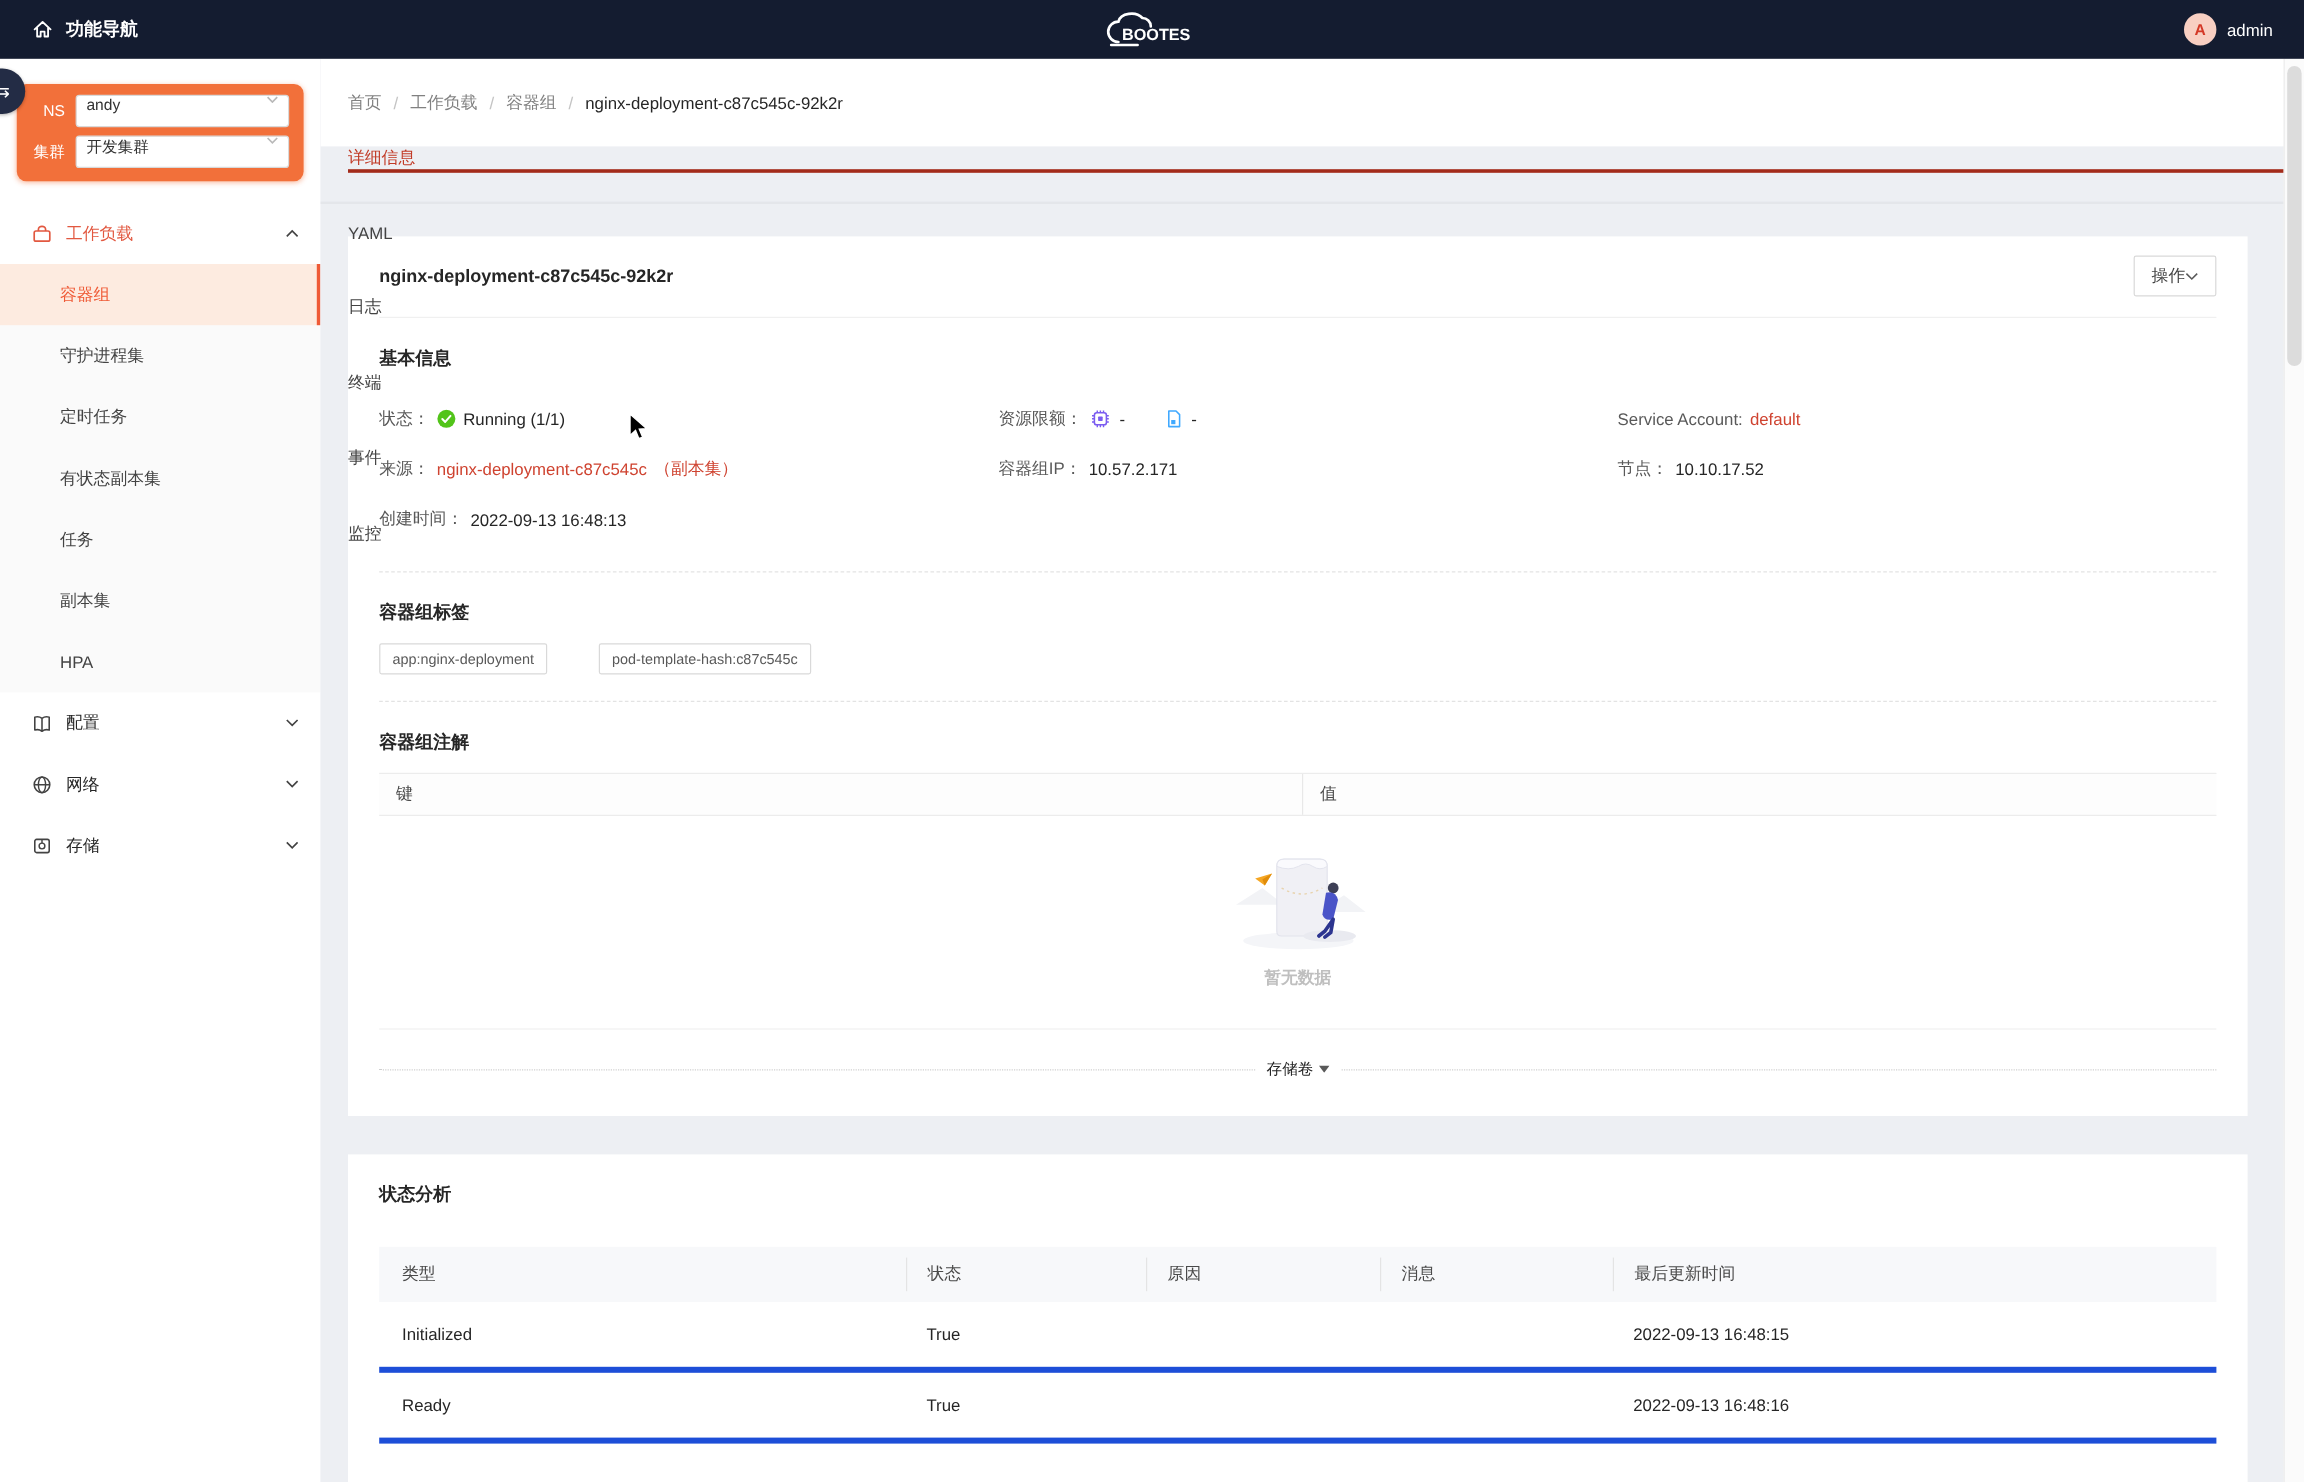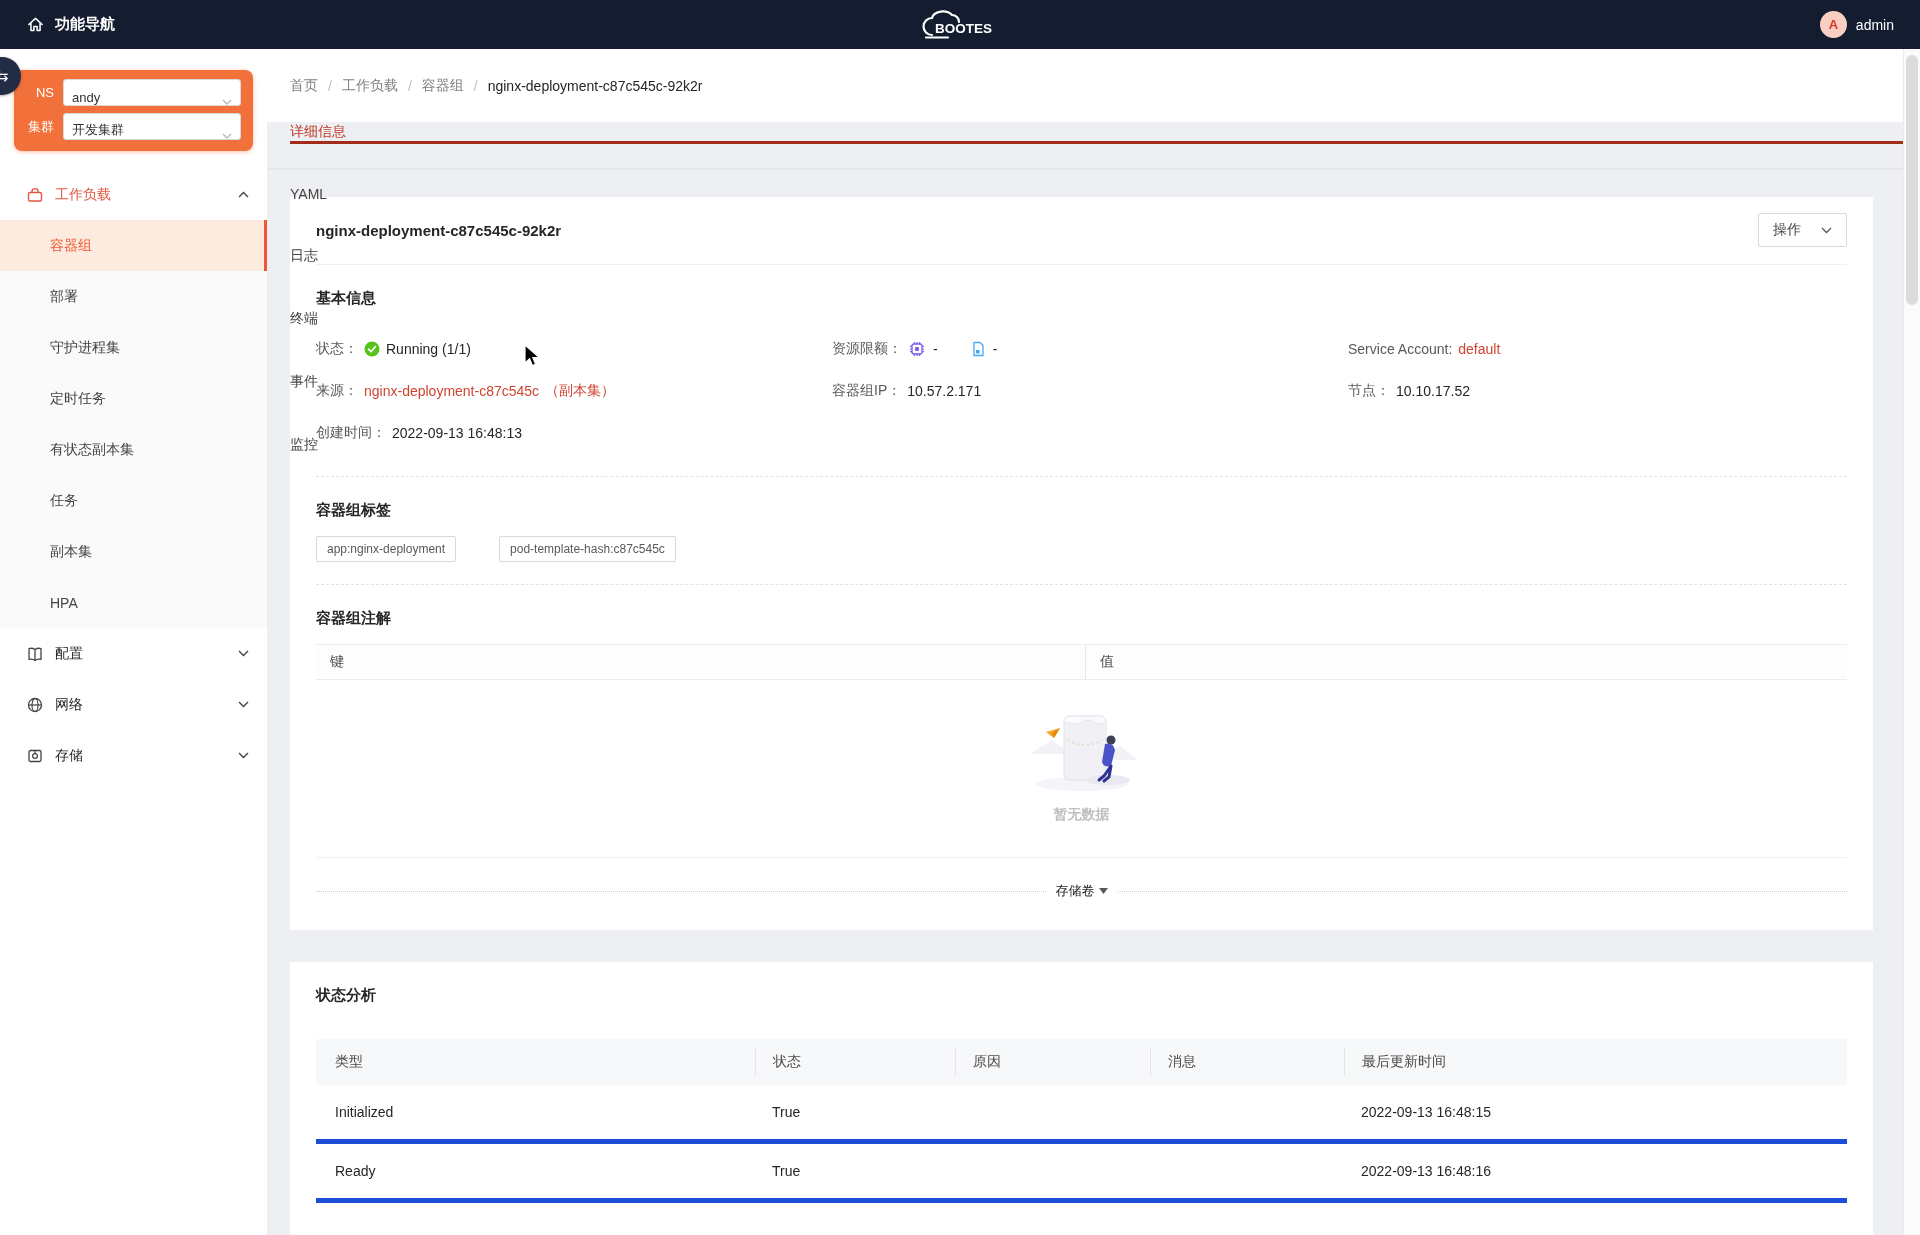--- a/index.html
+++ b/index.html
@@ -21,21 +21,21 @@
   .app-body{display:flex; height:1186px;}
   .sidebar{width:267px; background:#fff; position:relative; flex:none;}
   .main{flex:1; background:#edeff3; position:relative; overflow:hidden;}
 
   
   .collapse-toggle{position:absolute; left:-17px; top:8px; width:38px; height:38px; border-radius:50%; background:#232c45; color:#fff; display:flex; align-items:center; justify-content:center; font-size:15px; z-index:30; box-shadow:0 1px 3px rgba(0,0,0,.3);}
   .ns-box{margin:21px 14px 0 14px; background:var(--accent_orange); border-radius:8px; padding:9px 12px 11px 10px; box-shadow:0 1px 4px rgba(242,112,58,.45);}
   .ns-row{display:flex; align-items:center; gap:9px; margin-top:7px;}
   .ns-row:first-child{margin-top:0;}
   .ns-label{color:#fff; font-size:13px; min-width:30px; text-align:right; flex:none;}
-  .select{flex:1; height:27px; background:#fff; border:1px solid #d9d9d9; border-radius:3px; display:flex; align-items:flex-end; justify-content:space-between; padding:0 8px; font-size:13px; color:#333;}
+  .select{flex:1; height:27px; background:#fff; border:1px solid #d9d9d9; border-radius:3px; display:flex; align-items:flex-start; justify-content:space-between; padding:0 8px; font-size:13px; color:#333;}
   .menu{margin-top:18px;}
   .menu-parent{height:51px; display:flex; align-items:center; gap:11px; padding:0 18px 0 26px; cursor:pointer;}
   .menu-parent .mp-label{flex:1;}
   .menu-parent.workload{color:#e25840;}
   .submenu{background:#fafafa;}
   .submenu-item{height:51px; display:flex; align-items:center; padding-left:50px; color:#434343; cursor:pointer;}
   .submenu-item.active{background:#fdebe0; color:#ef5a36; border-right:3px solid #ef5a36;}
 
   
   .breadcrumb-bar{height:73px; background:#fff; display:flex; align-items:center; padding-left:23px;}
@@ -45,21 +45,21 @@
   .tabs{display:flex; gap:44px; padding-left:23px; height:47px; border-bottom:2px solid #e4e6ea; margin-top:1px;flex-direction:column;}
   .tab{display:flex; align-items:center; border-bottom:3px solid transparent; margin-bottom:-2px; color:#434343; cursor:pointer;}
   .tab.active{color:var(--active_red); border-color:#a32b1a;}
 
   .content{padding:27px 47px 0 23px;}
   .card{background:#fff; padding:0 26px;}
 
   
   .title-row{display:flex; align-items:center; justify-content:space-between; padding:16px 0 17px; border-bottom:1px solid #f0f0f0;}
   .pod-title{font-size:15px; font-weight:bold;}
-  .action-btn{display:flex; align-items:center; gap:20px; background:#fff; border:1px solid #d9d9d9; border-radius:2px; padding:7px 14px; font-size:14px; color:#434343; cursor:pointer;}
+  .action-btn{display:flex; align-items:center; gap:0; background:#fff; border:1px solid #d9d9d9; border-radius:2px; padding:7px 14px; font-size:14px; color:#434343; cursor:pointer;}
   .section-heading{font-size:15px; font-weight:bold; margin-top:24px;}
   .info-grid{display:grid; grid-template-columns:516px 516px 1fr; margin-top:20px;}
   .info-cell{height:42px; display:flex; align-items:center; gap:6px;}
   .info-label{color:#595959;}
   .link{color:var(--link_red); cursor:pointer;}
   .quota-item{display:flex; align-items:center; gap:7px; margin-right:26px;}
   .dashed-divider{border-top:1px dashed #e3e3e3; margin-top:22px;}
   .tag-row{display:flex; gap:43px; margin-top:16px;}
   .tag{border:1px solid #d9d9d9; border-radius:2px; background:#fff; padding:5px 10px; font-size:12px; color:#595959;}
   .ann-header{display:grid; grid-template-columns:769px 1fr; margin-top:16px; height:36px; border-top:1px solid #ececec; border-bottom:1px solid #ececec; background:#fdfdfd; align-items:center; color:#4a4a4a;}
@@ -150,23 +150,20 @@
             </svg>
         </span>
         <span class="mp-label">工作负载</span>
         <svg width="11" height="7" viewBox="0 0 11 7">
             <path d="M1 6 L5.5 1.5 L10 6" stroke="#434343" stroke-width="1.4" fill="none"></path>
           </svg>
       </div>
       <div class="submenu">
         <div class="submenu-item active">
             <span>容器组</span>
-          </div>
-        <div class="submenu-item">
-            <span>部署</span>
           </div>
         <div class="submenu-item">
             <span>守护进程集</span>
           </div>
         <div class="submenu-item">
             <span>定时任务</span>
           </div>
         <div class="submenu-item">
             <span>有状态副本集</span>
           </div>

